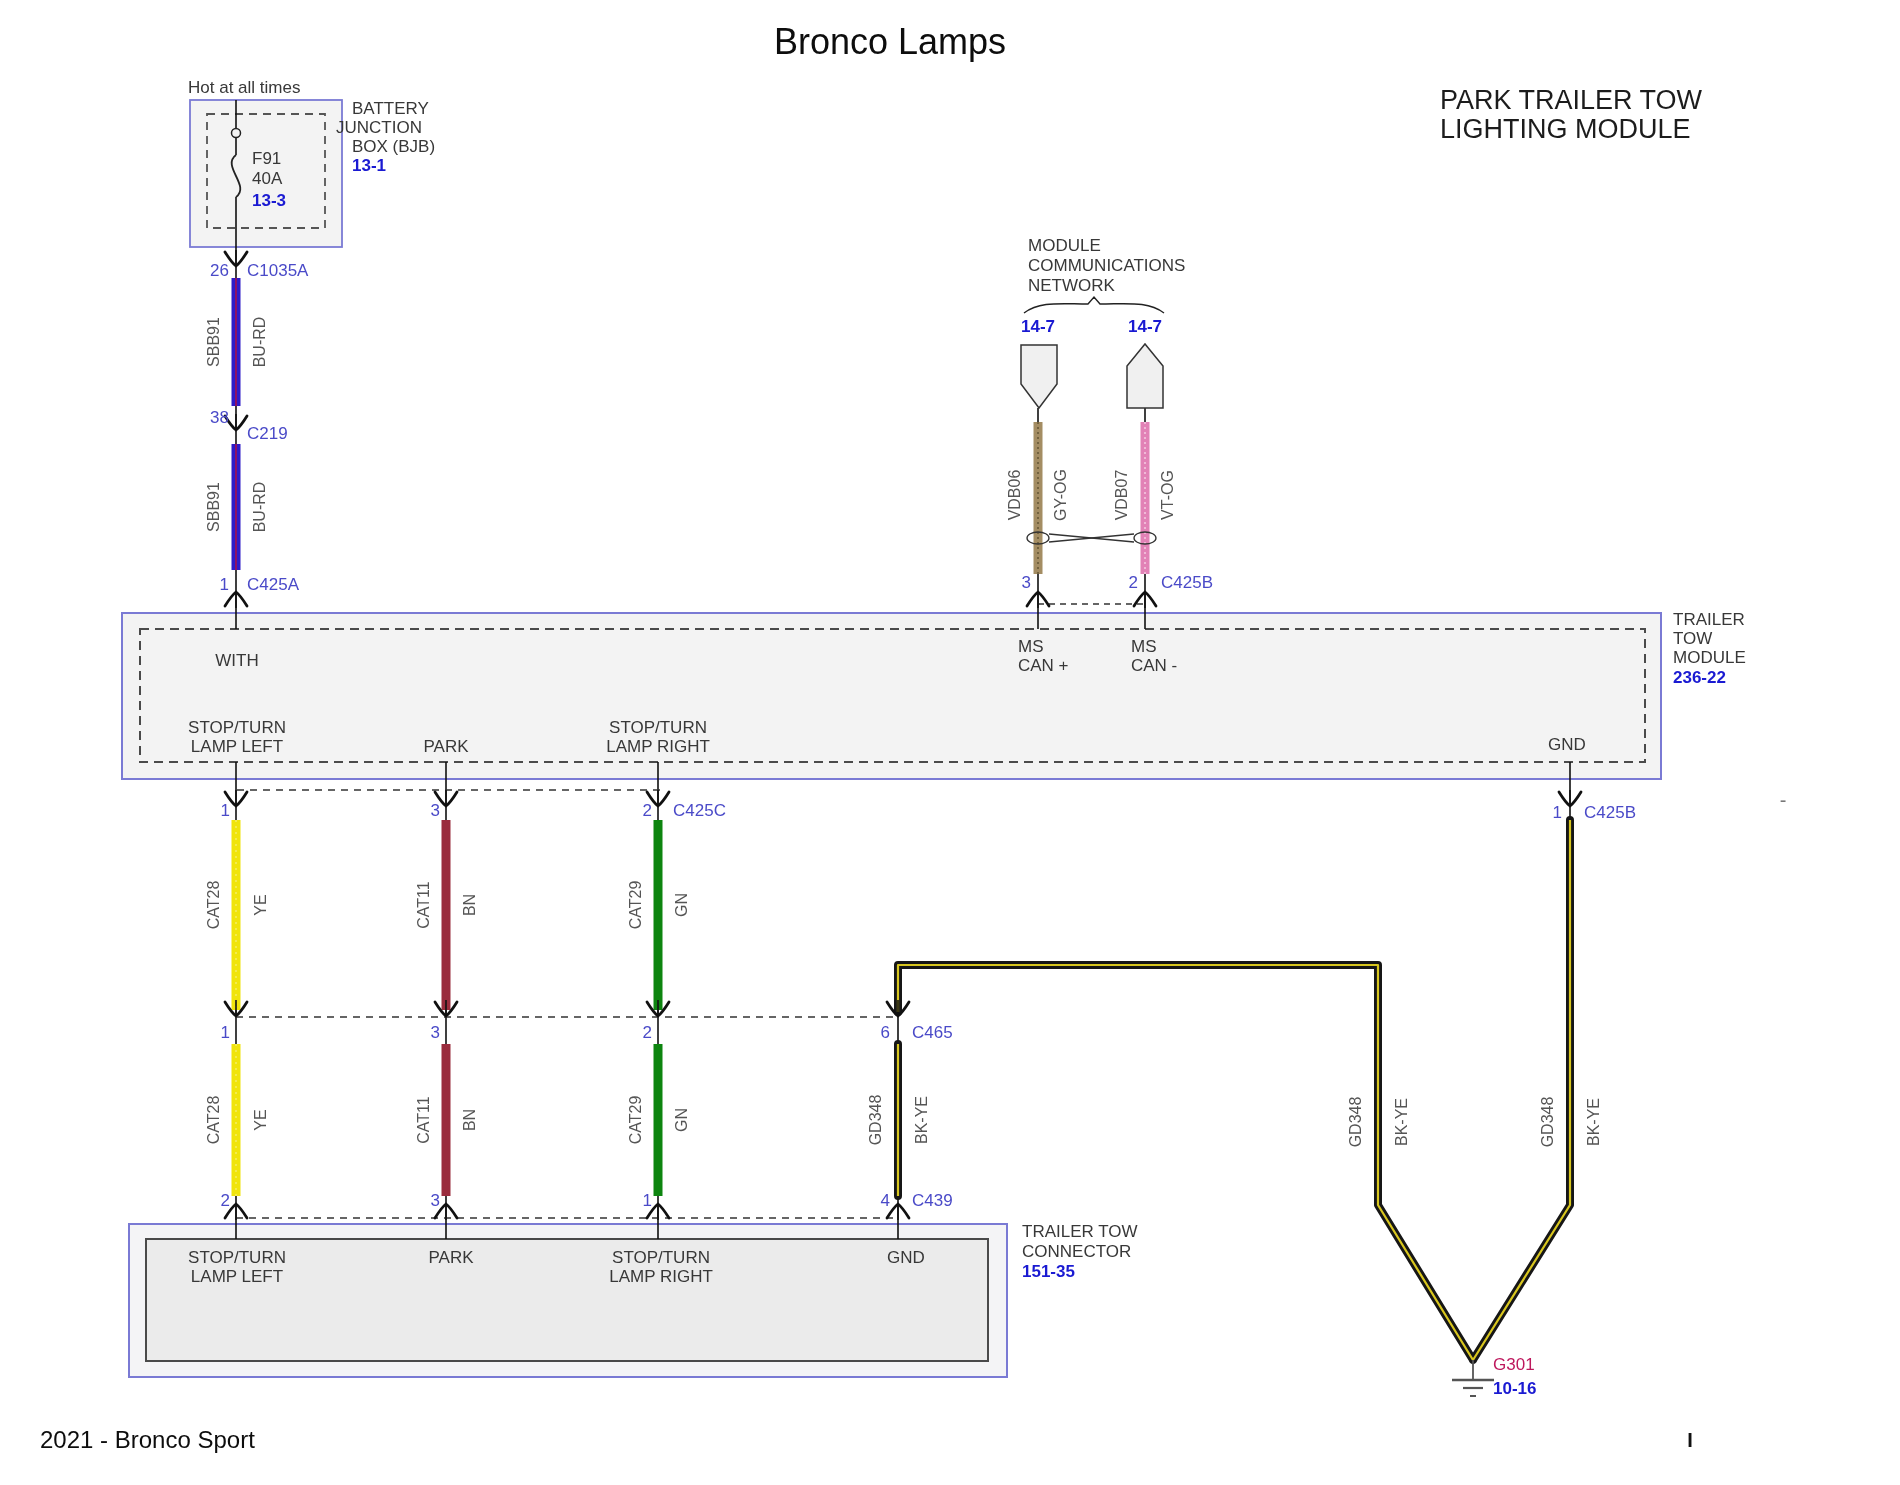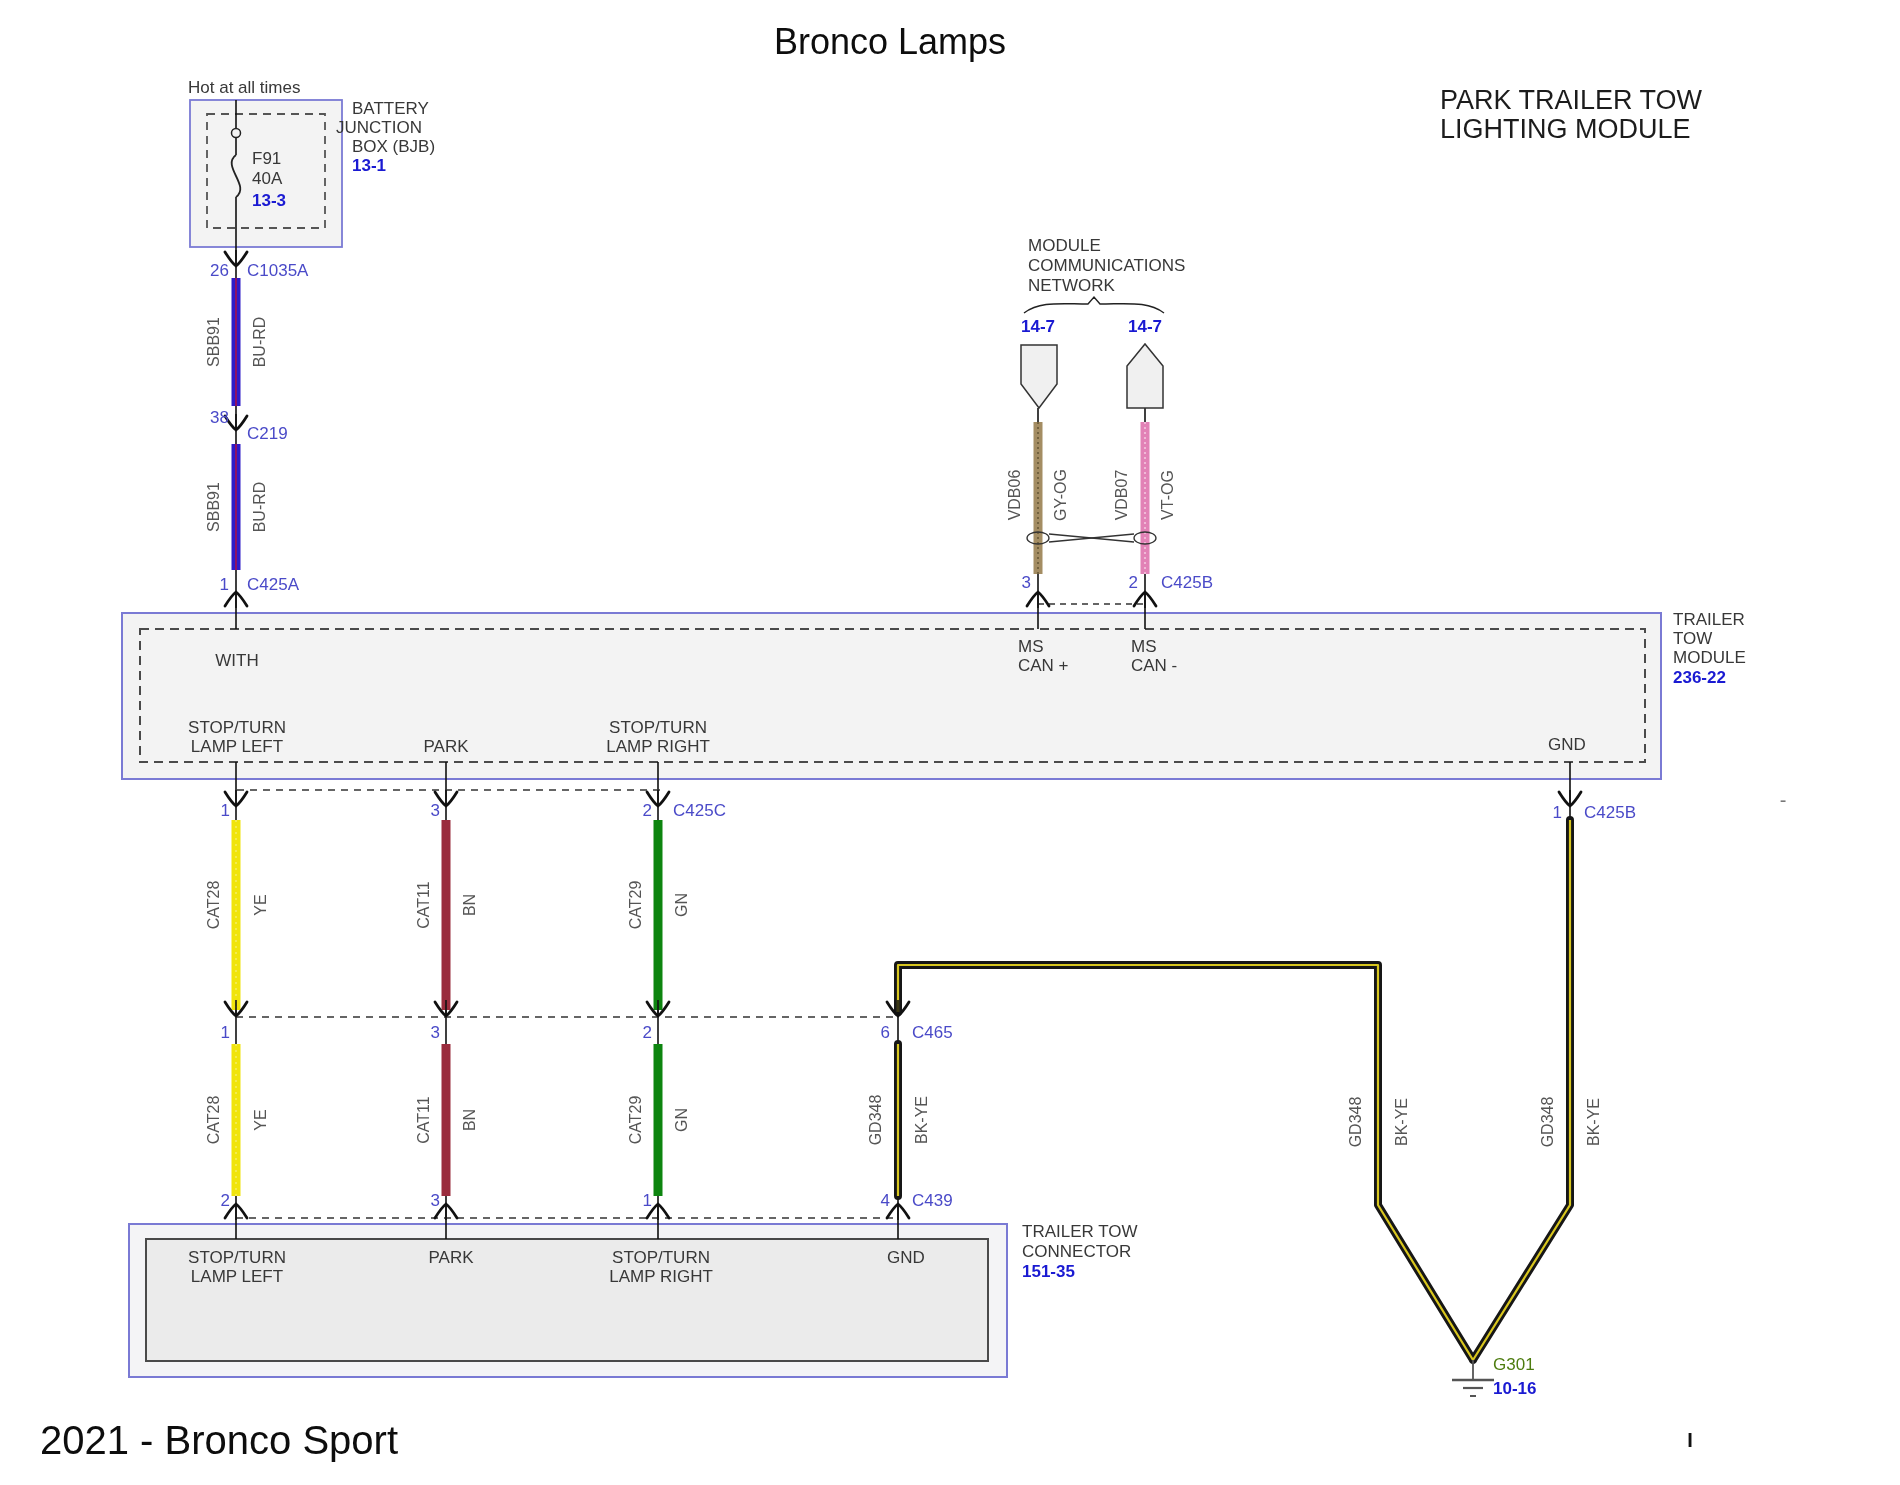--- a/index.html
+++ b/index.html
@@ -13,22 +13,22 @@
     white-space:nowrap;transform:translate(-50%,-50%);
   }
   .l{transform:translate(0,-50%);}
   .r{transform:translate(-100%,-50%);}
   .rot{transform:translate(-50%,-50%) rotate(-90deg);}
   .pin{color:#4a4ac8;}
   .ref{color:#1a1ad2;font-weight:bold;}
   .wl{font-size:16px;color:#555;}
   .big{font-size:36px;color:#0d0d0d;}
   .var{font-size:27px;color:#1c1c1c;}
-  .foot{font-size:40px;color:#0d0d0d;}
-  .g301{color:#4d7c0f;}
+  .foot{font-size:24px;color:#0d0d0d;}
+  .g301{color:#be185d;}
   .dim{color:#777;font-size:20px;}
   .tick{color:#111;font-size:20px;font-weight:bold;}
 </style>
 </head>
 <body>
 
 <div class="canvas">
 
   <svg width="1900" height="1485" viewBox="0 0 1900 1485">
     <defs>

